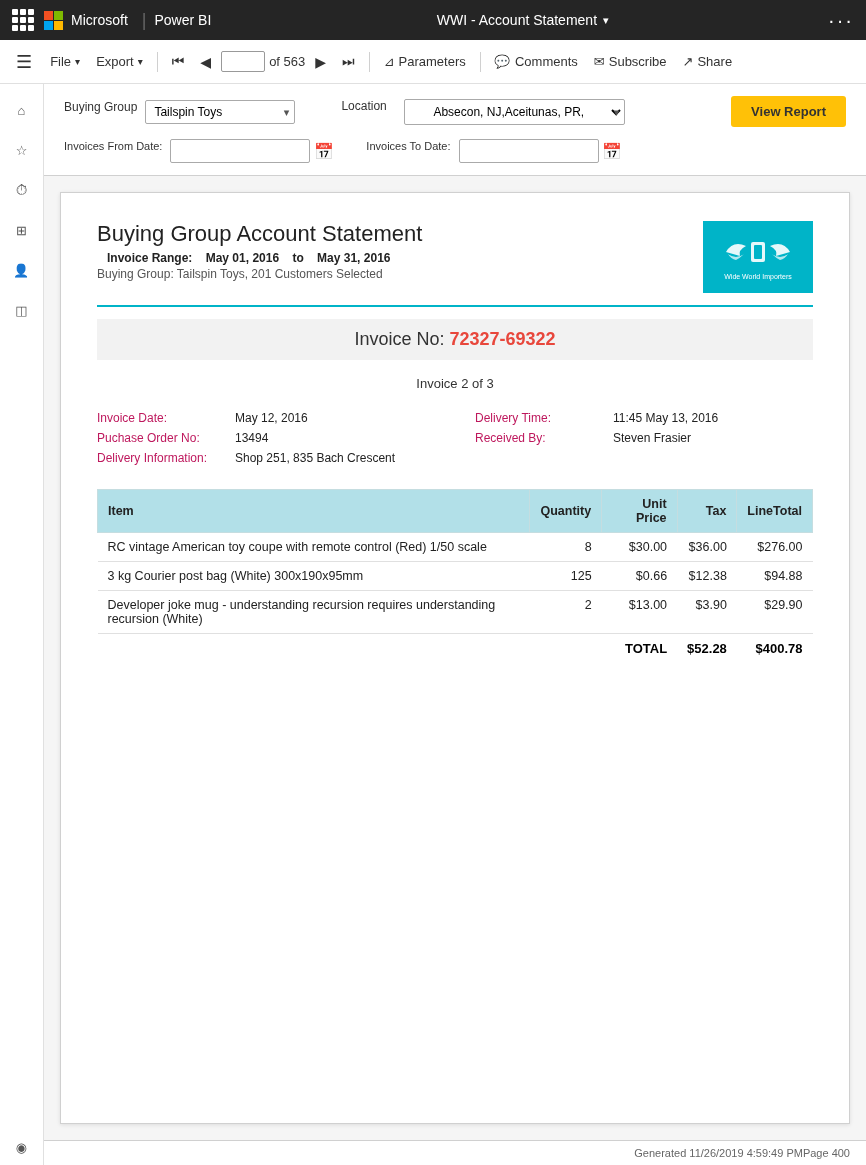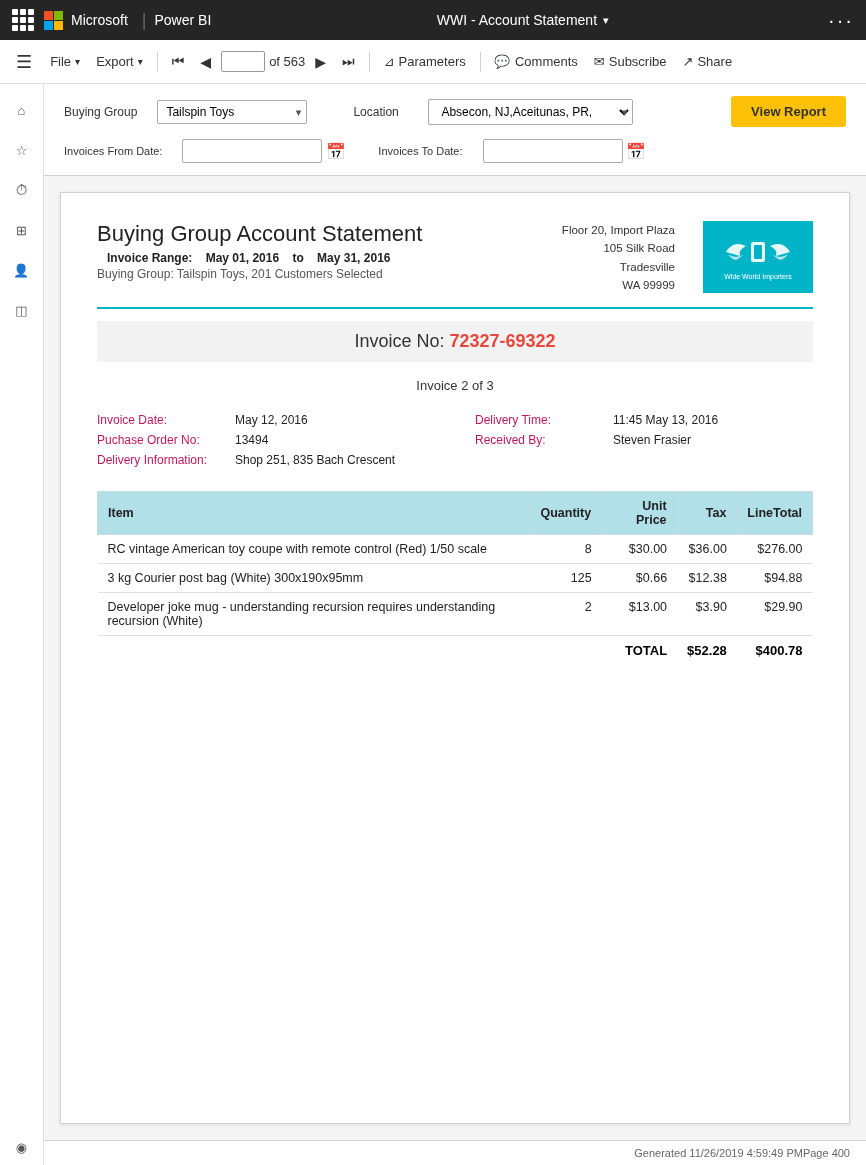--- a/index.html
+++ b/index.html
@@ -73,21 +73,21 @@
     .content-area {
       flex: 1; background: #f5f5f5; overflow-y: auto; display: flex; flex-direction: column;
     }
 
     
     .params-panel {
       background: white; border-bottom: 1px solid #d0d0d0;
       padding: 12px 20px; display: flex; flex-direction: column; gap: 12px;
     }
     .params-row { display: flex; align-items: center; gap: 16px; }
-    .param-group { display: flex; align-items: center; gap: 20px; }
+    .param-group { display: flex; align-items: flex-start; gap: 8px; }
     .param-label { font-size: 12px; color: #333; min-width: 55px; }
     .param-select {
       border: 1px solid #aaa; border-radius: 2px; padding: 4px 24px 4px 8px;
       font-size: 12px; background: white; appearance: none; min-width: 150px;
       position: relative; cursor: pointer;
     }
     .select-wrapper { position: relative; display: inline-block; }
     .select-wrapper::after {
       content: '▾'; position: absolute; right: 6px; top: 50%; transform: translateY(-50%);
       pointer-events: none; font-size: 11px; color: #555;
@@ -97,21 +97,21 @@
       font-size: 12px; width: 140px;
     }
     .param-date-group { display: flex; align-items: center; gap: 4px; }
     .date-icon { font-size: 16px; color: #555; cursor: pointer; }
     .view-report-btn {
       background: #FFC107; border: none; padding: 8px 20px;
       font-size: 13px; font-weight: 600; cursor: pointer; border-radius: 3px;
       color: #333; margin-left: auto;
     }
     .location-select {
-      border: 1px solid #aaa; border-radius: 2px; padding: 4px 24px 4px 8px;
+      border: 1px solid #aaa; border-radius: 2px; padding: 4px 24px 4px 24px;
       font-size: 12px; background: white; min-width: 170px; cursor: pointer;
     }
 
     
     .report-area {
       flex: 1; padding: 16px; display: flex; flex-direction: column; gap: 0;
     }
     .report-page {
       background: white; border: 1px solid #d0d0d0;
       box-shadow: 0 1px 4px rgba(0,0,0,0.1); padding: 28px 36px;
@@ -319,26 +319,20 @@
             <div class="report-title">Buying Group Account Statement</div>
             <div class="report-subtitle">
               <span>Invoice Range: </span>
               <span style="font-weight:600;">May 01, 2016</span>
               <span> to </span>
               <span style="font-weight:600;">May 31, 2016</span>
             </div>
             <div class="report-subtitle">Buying Group: Tailspin Toys, 201 Customers Selected</div>
           </div>
           <div class="report-header-right">
-            <div class="report-address">
-              <div>Floor 20, Import Plaza</div>
-              <div>105 Silk Road</div>
-              <div>Tradesville</div>
-              <div>WA 99999</div>
-            </div>
             <div class="company-logo">
               <svg width="80" height="40" viewBox="0 0 80 40" xmlns="http://www.w3.org/2000/svg">
 
                 <g fill="white">
 
                   <path d="M8,20 Q15,8 28,14 Q20,18 22,24 Q15,22 8,20Z" opacity="0.9"></path>
                   <path d="M10,22 Q18,28 26,22 Q22,26 18,28 Q13,27 10,22Z" opacity="0.7"></path>
 
                   <rect x="33" y="10" width="14" height="20" rx="2" fill="white" opacity="0.9"></rect>
                   <rect x="36" y="13" width="8" height="14" rx="1" fill="#00b4c8"></rect>

